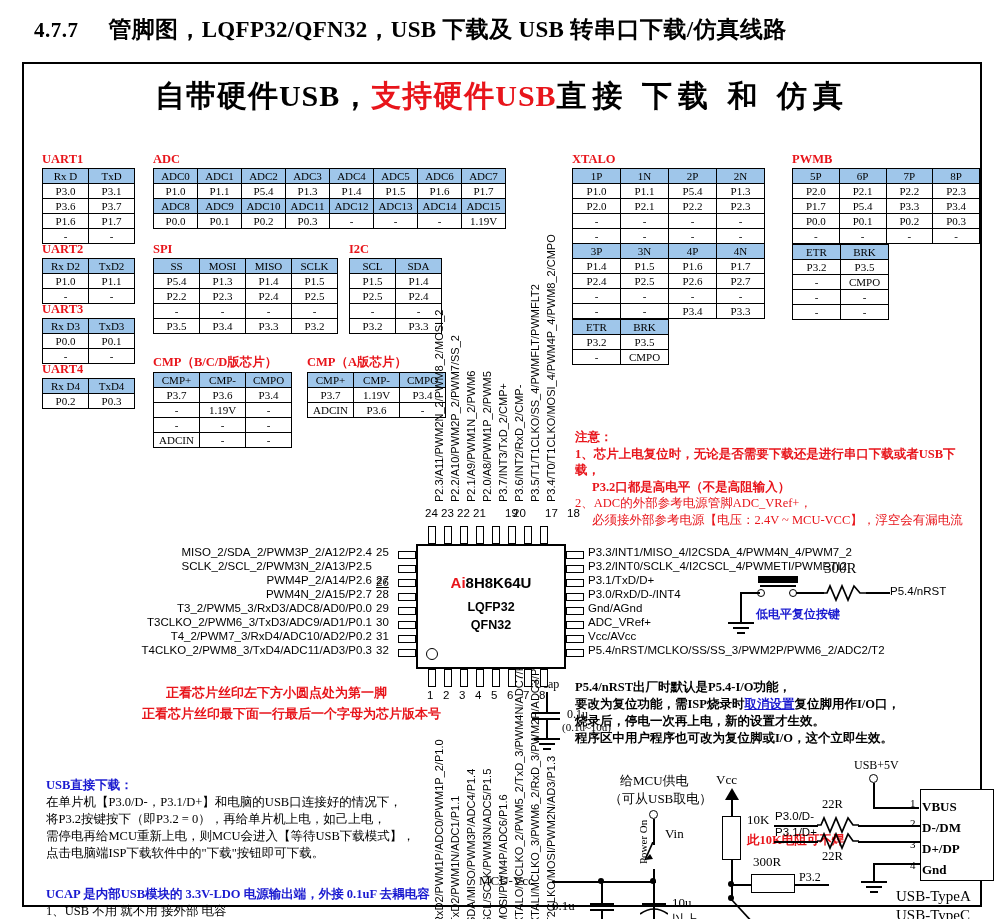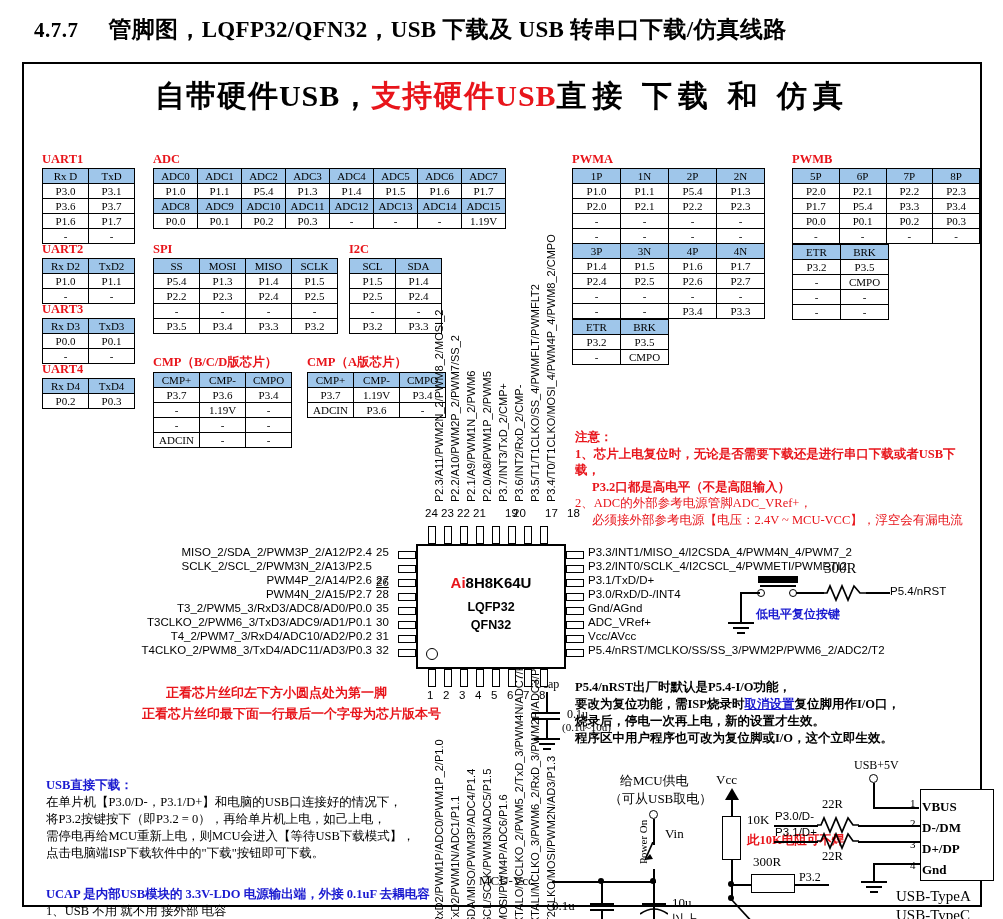--- a/index.html
+++ b/index.html
@@ -431,21 +431,21 @@
       <tr>
         <td>ADCIN</td>
         <td>P3.6</td>
         <td>-</td>
       </tr>
     </tbody>
       </table>
   </div>
 
   <div class="tbl-group" style="left:548px;top:88px;">
-    <div class="tbl-title">PWMA</div>
+    <div class="tbl-title">XTALO</div>
     <table class="pt pwm">
       <tbody>
           <tr>
         <td class="hd">1P</td>
         <td class="hd">1N</td>
         <td class="hd">2P</td>
         <td class="hd">2N</td>
       </tr>
       <tr>
         <td>P1.0</td>
@@ -608,21 +608,21 @@
     <div class="lead h" style="left:374px;top:99px;"></div>
     <div class="lead h" style="left:374px;top:113px;"></div>
     <div class="lead h" style="left:374px;top:127px;"></div>
     <div class="lead h" style="left:374px;top:141px;"></div>
     <div class="lead h" style="left:374px;top:155px;"></div>
 
     <div class="pnum" style="left:352px;top:52px;">25</div>
     <div class="pnum" style="left:352px;top:82px;text-decoration:underline;">26</div>
     <div class="pnum" style="left:352px;top:80px;">27</div>
     <div class="pnum" style="left:352px;top:94px;">28</div>
-    <div class="pnum" style="left:352px;top:108px;">35</div>
+    <div class="pnum" style="left:352px;top:108px;">29</div>
     <div class="pnum" style="left:352px;top:122px;">30</div>
     <div class="pnum" style="left:352px;top:136px;">31</div>
     <div class="pnum" style="left:352px;top:150px;">32</div>
 
     <div class="plabel left" style="left:60px;top:52px;width:288px;">MISO_2/SDA_2/PWM3P_2/A12/P2.4</div>
     <div class="plabel left" style="left:60px;top:66px;width:288px;">SCLK_2/SCL_2/PWM3N_2/A13/P2.5</div>
     <div class="plabel left" style="left:60px;top:80px;width:288px;">PWM4P_2/A14/P2.6</div>
     <div class="plabel left" style="left:60px;top:94px;width:288px;">PWM4N_2/A15/P2.7</div>
     <div class="plabel left" style="left:60px;top:108px;width:288px;">T3_2/PWM5_3/RxD3/ADC8/AD0/P0.0</div>
     <div class="plabel left" style="left:60px;top:122px;width:288px;">T3CLKO_2/PWM6_3/TxD3/ADC9/AD1/P0.1</div>

